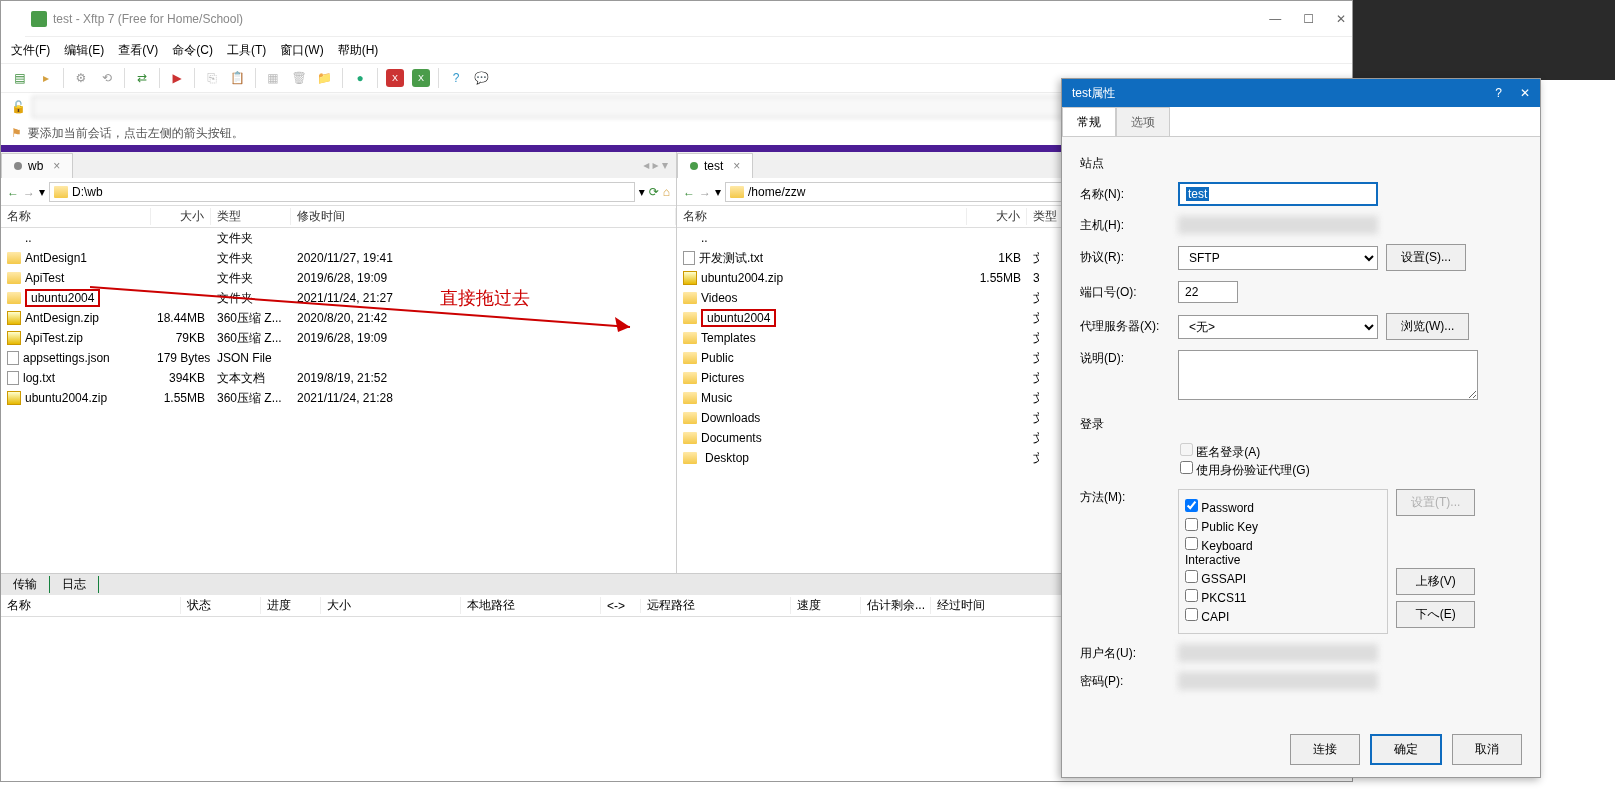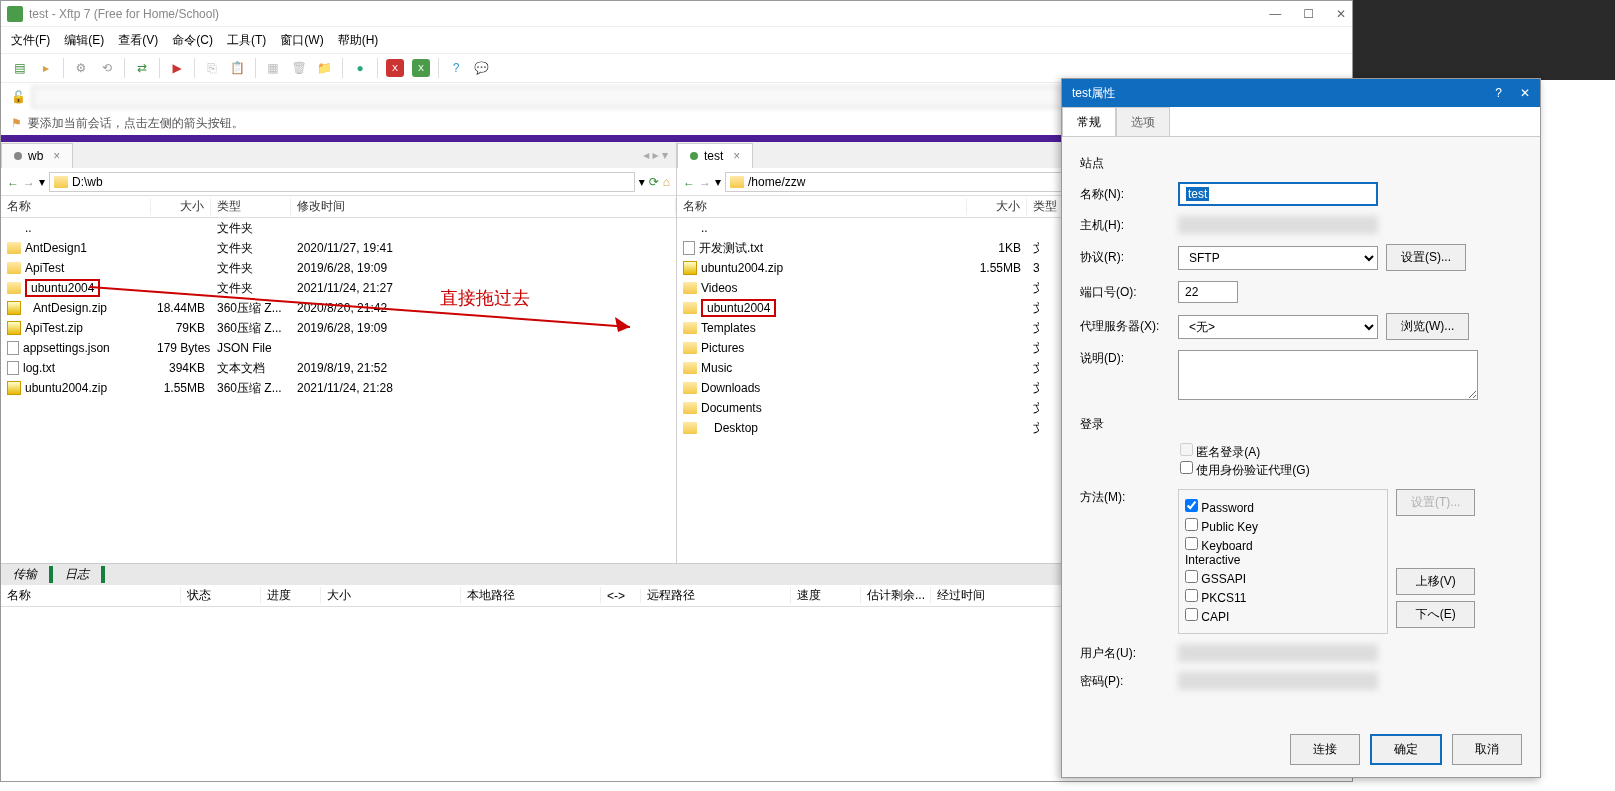--- a/index.html
+++ b/index.html
@@ -1,18 +1,18 @@
 <!DOCTYPE html>
 <html><head>
 <meta charset="utf-8">
 <style>
 * { margin: 0; padding: 0; box-sizing: border-box; font-family: "Microsoft YaHei", "Segoe UI", sans-serif; font-size: 12px; }
 body { background: #fff; width: 1615px; height: 791px; overflow: hidden; position: relative; }
 .window { border: 1px solid #999; background: #fff; width: 1353px; height: 782px; position: absolute; left: 0; top: 0; }
-.titlebar { height: 26px; display: flex; align-items: center; padding: 0 6px; background: #fff; color: #888; border-bottom: 1px solid #eee; }
+.titlebar { height: 36px; display: flex; align-items: center; padding: 0 6px; background: #fff; color: #888; border-bottom: 1px solid #eee; margin-left: 24px; }
 .titlebar .ico { width: 16px; height: 16px; background: #4a9c4a; margin-right: 6px; border-radius: 2px; }
 .winbtns { margin-left: auto; display: flex; gap: 22px; color: #666; font-size: 14px; }
 .menubar { height: 26px; display: flex; align-items: center; gap: 14px; padding: 0 10px; }
 .menubar span { cursor: default; }
 .toolbar { height: 30px; display: flex; align-items: center; gap: 8px; padding: 0 10px; border-top: 1px solid #eee; border-bottom: 1px solid #eee; }
 .tb-ico { width: 18px; height: 18px; display: inline-flex; align-items: center; justify-content: center; }
 .tb-sep { width: 1px; height: 20px; background: #ddd; }
 .addressrow { height: 28px; display: flex; align-items: center; padding: 4px 10px; gap: 6px; }
 .addressrow .field { flex: 1; height: 22px; border: 1px solid #ccc; background: #f8f8f8; filter: blur(2px); }
 .addressrow .user { width: 100px; height: 22px; border: 1px solid #ccc; padding: 0 6px; display:flex; align-items:center; }
@@ -30,21 +30,21 @@
 .columns { height: 22px; display: flex; align-items: center; background: #fff; border-bottom: 1px solid #ddd; font-size: 11px; color: #333; }
 .col { padding: 0 6px; border-right: 1px solid #eee; overflow:hidden; white-space:nowrap; }
 .filelist { flex: 1; overflow: auto; position: relative; }
 .row { height: 20px; display: flex; align-items: center; font-size: 12px; }
 .row .c { padding: 0 6px; overflow: hidden; white-space: nowrap; }
 .zip-ico { width: 14px; height: 14px; background: linear-gradient(#ffc, #e6b800); border: 1px solid #cc9900; display:inline-block; }
 .txt-ico { width: 12px; height: 14px; background: #fff; border: 1px solid #999; display:inline-block; }
 .hl { border: 2px solid #c00; }
 .annot { position: absolute; color: #c00; font-size: 18px; font-weight: 400; }
 .bottom-tabs { height: 22px; background: #e8e8e8; display: flex; align-items: center; border-top: 1px solid #ccc; }
-.bottom-tabs .t { padding: 0 12px; border-right: 4px solid #15803d; font-style: italic; }
+.bottom-tabs .t { padding: 0 12px; border-right: 1px solid #15803d; }
 .transfer-cols { height: 22px; display: flex; align-items: center; border-bottom: 1px solid #ddd; }
 .transfer-area { height: 80px; background: #fff; }
 .dark-strip { position: absolute; top: 0; left: 1353px; width: 262px; height: 80px; background: #2a2a2a; }
 .dialog { position: absolute; left: 1061px; top: 78px; width: 480px; height: 700px; background: #f7f7f7; border: 1px solid #999; box-shadow: -2px 2px 8px rgba(0,0,0,.3); }
 .dlg-title { height: 28px; background: #0f6cbf; color: #fff; display: flex; align-items: center; padding: 0 10px; }
 .dlg-title .r { margin-left: auto; display: flex; gap: 18px; }
 .dlg-tabs { height: 30px; background: #fff; display: flex; border-bottom: 1px solid #ccc; }
 .dlg-tabs .dt { padding: 6px 14px; border: 1px solid #ccc; border-bottom: none; background: #fff; }
 .dlg-tabs .dt.inactive { background: #f0f0f0; color: #666; }
 .dlg-body { padding: 12px 18px; }
@@ -187,21 +187,21 @@
           <div class="row">
             <div class="c" style="width:150px;display:flex;align-items:center;gap:4px">
               <span class="folder-ico"></span>
               <span class="hl" style="padding:0 4px">ubuntu2004</span>
             </div>
             <div class="c" style="width:60px;text-align:right"></div>
             <div class="c" style="width:80px">文件夹</div>
             <div class="c" style="flex:1">2021/11/24, 21:27</div>
           </div>
           <div class="row">
-            <div class="c" style="width:150px;display:flex;align-items:center;gap:12px">
+            <div class="c" style="width:150px;display:flex;align-items:center;gap:4px">
               <span class="zip-ico"></span>
               <span>AntDesign.zip</span>
             </div>
             <div class="c" style="width:60px;text-align:right">18.44MB</div>
             <div class="c" style="width:80px">360压缩 Z...</div>
             <div class="c" style="flex:1">2020/8/20, 21:42</div>
           </div>
           <div class="row">
             <div class="c" style="width:150px;display:flex;align-items:center;gap:4px">
               <span class="zip-ico"></span>
@@ -307,20 +307,28 @@
             <div class="c" style="width:290px;display:flex;align-items:center;gap:4px">
               <span class="folder-ico"></span>
               <span>Templates</span>
             </div>
             <div class="c" style="width:60px;text-align:right"></div>
             <div class="c" style="width:1px">文...</div>
           </div>
           <div class="row">
             <div class="c" style="width:290px;display:flex;align-items:center;gap:4px">
               <span class="folder-ico"></span>
+              <span>Public</span>
+            </div>
+            <div class="c" style="width:60px;text-align:right"></div>
+            <div class="c" style="width:1px">文...</div>
+          </div>
+          <div class="row">
+            <div class="c" style="width:290px;display:flex;align-items:center;gap:4px">
+              <span class="folder-ico"></span>
               <span>Pictures</span>
             </div>
             <div class="c" style="width:60px;text-align:right"></div>
             <div class="c" style="width:1px">文...</div>
           </div>
           <div class="row">
             <div class="c" style="width:290px;display:flex;align-items:center;gap:4px">
               <span class="folder-ico"></span>
               <span>Music</span>
             </div>
@@ -337,21 +345,21 @@
           </div>
           <div class="row">
             <div class="c" style="width:290px;display:flex;align-items:center;gap:4px">
               <span class="folder-ico"></span>
               <span>Documents</span>
             </div>
             <div class="c" style="width:60px;text-align:right"></div>
             <div class="c" style="width:1px">文...</div>
           </div>
           <div class="row">
-            <div class="c" style="width:290px;display:flex;align-items:center;gap:17px">
+            <div class="c" style="width:290px;display:flex;align-items:center;gap:8px">
               <span class="folder-ico"></span>
               <span>Desktop</span>
             </div>
             <div class="c" style="width:60px;text-align:right"></div>
             <div class="c" style="width:1px">文...</div>
           </div>
         </div>
     </div>
   </div>
 

